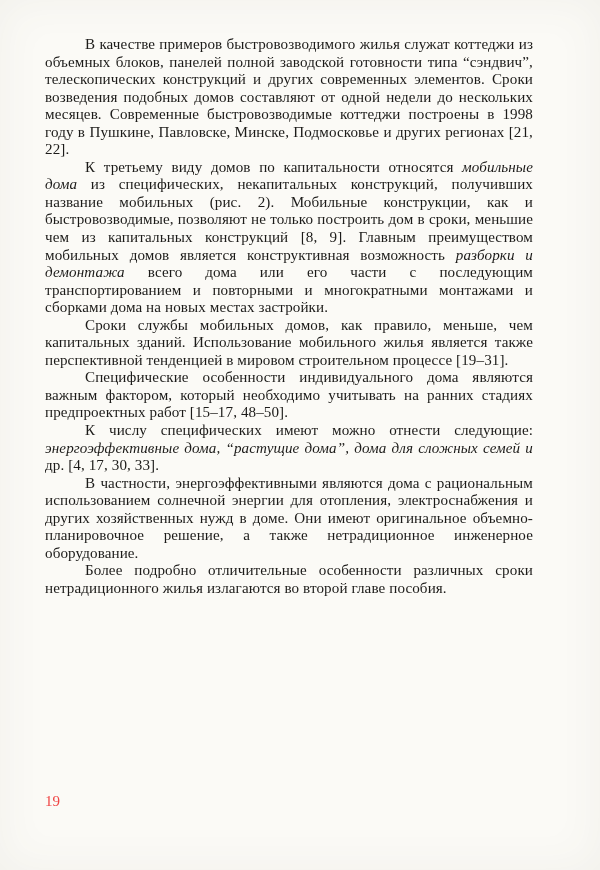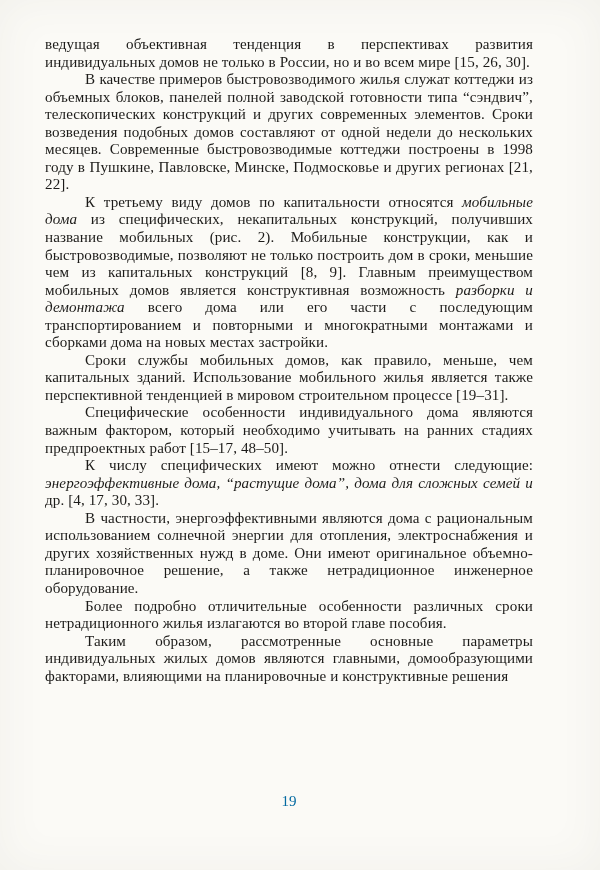--- a/index.html
+++ b/index.html
@@ -35,34 +35,32 @@
     text-indent: 0;
   }
   .italic {
     font-style: italic;
   }
   .page-number {
     position: absolute;
     left: 45px;
     top: 793px;
     width: 488px;
-    text-align: center;
+    text-align: left;
     font-size: 15px;
-    color: #0369a1;
+    color: #ef4444;
   }
 </style>
 </head>
 <body>
 
 <div class="page">
   <div class="text-block">
-      <p class="para no-indent"><span>ведущая объективная тенденция в перспективах развития индивидуальных домов не только в России, но и во всем мире [15, 26, 30].</span></p>
       <p class="para"><span>В качестве примеров быстровозводимого жилья служат коттеджи из объемных блоков, панелей полной заводской готовности типа “сэндвич”, телескопических конструкций и других современных элементов. Сроки возведения подобных домов составляют от одной недели до нескольких месяцев. Современные быстровозводимые коттеджи построены в 1998 году в Пушкине, Павловске, Минске, Подмосковье и других регионах [21, 22].</span></p>
       <p class="para"><span>К третьему виду домов по капитальности относятся </span><span class="italic">мобильные дома</span><span> из специфических, некапитальных конструкций, получивших название мобильных (рис. 2). Мобильные конструкции, как и быстровозводимые, позволяют не только построить дом в сроки, меньшие чем из капитальных конструкций [8, 9]. Главным преимуществом мобильных домов является конструктивная возможность </span><span class="italic">разборки и демонтажа</span><span> всего дома или его части с последующим транспортированием и повторными и многократными монтажами и сборками дома на новых местах застройки.</span></p>
       <p class="para"><span>Сроки службы мобильных домов, как правило, меньше, чем капитальных зданий. Использование мобильного жилья является также перспективной тенденцией в мировом строительном процессе [19–31].</span></p>
       <p class="para"><span>Специфические особенности индивидуального дома являются важным фактором, который необходимо учитывать на ранних стадиях предпроектных работ [15–17, 48–50].</span></p>
       <p class="para"><span>К числу специфических имеют можно отнести следующие: </span><span class="italic">энергоэффективные дома, “растущие дома”, дома для сложных семей и</span><span> др. [4, 17, 30, 33].</span></p>
       <p class="para"><span>В частности, энергоэффективными являются дома с рациональным использованием солнечной энергии для отопления, электроснабжения и других хозяйственных нужд в доме. Они имеют оригинальное объемно-планировочное решение, а также нетрадиционное инженерное оборудование.</span></p>
       <p class="para"><span>Более подробно отличительные особенности различных сроки нетрадиционного жилья излагаются во второй главе пособия.</span></p>
-      <p class="para"><span>Таким образом, рассмотренные основные параметры индивидуальных жилых домов являются главными, домообразующими факторами, влияющими на планировочные и конструктивные решения</span></p>
     </div>
   <div class="page-number">19</div>
 </div>
 
 </body></html>

